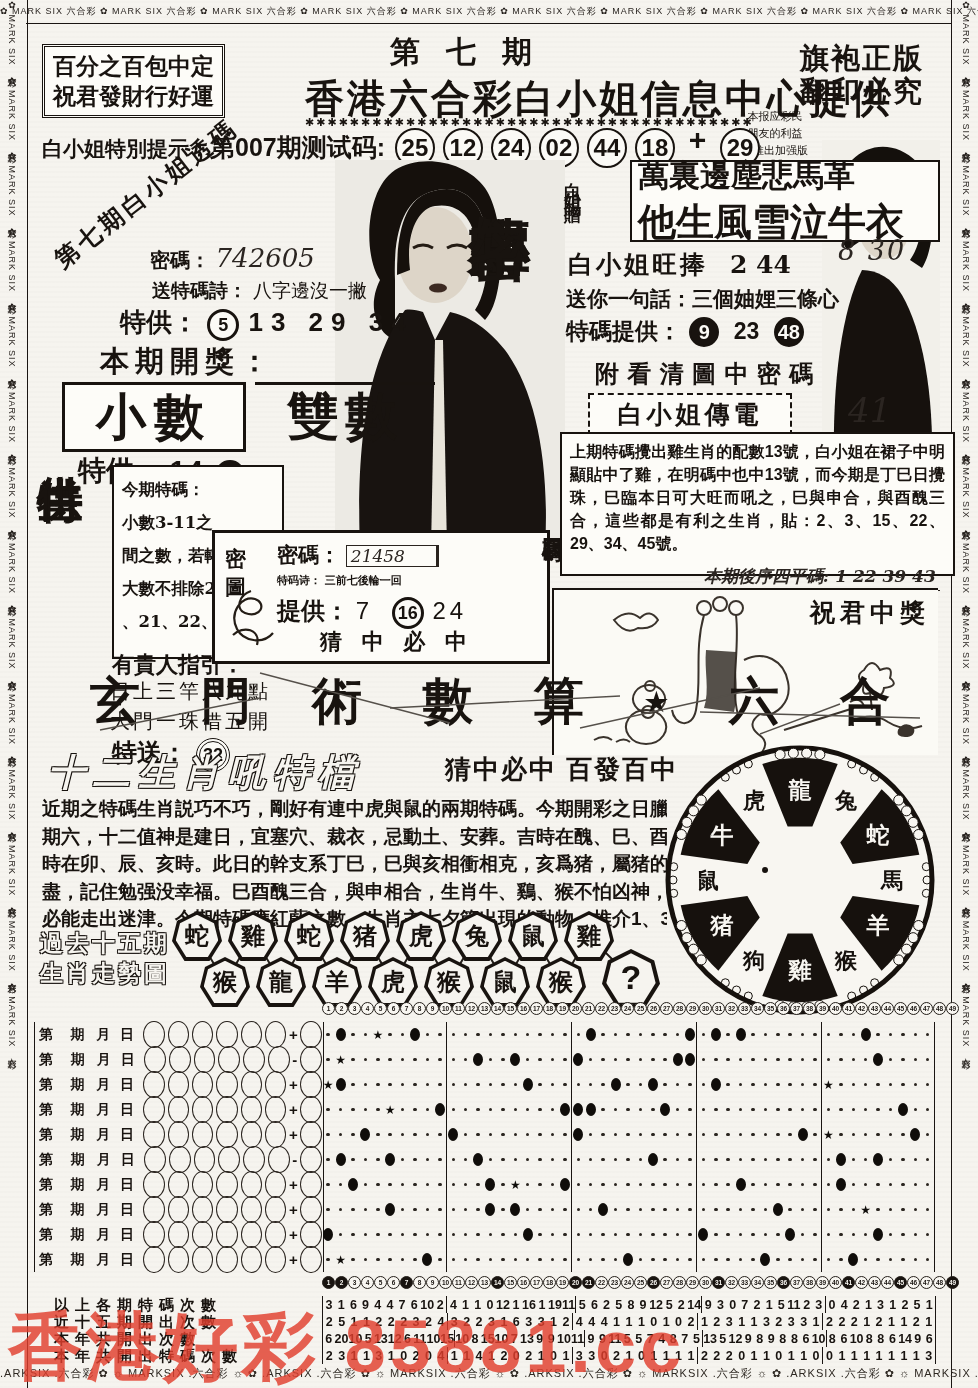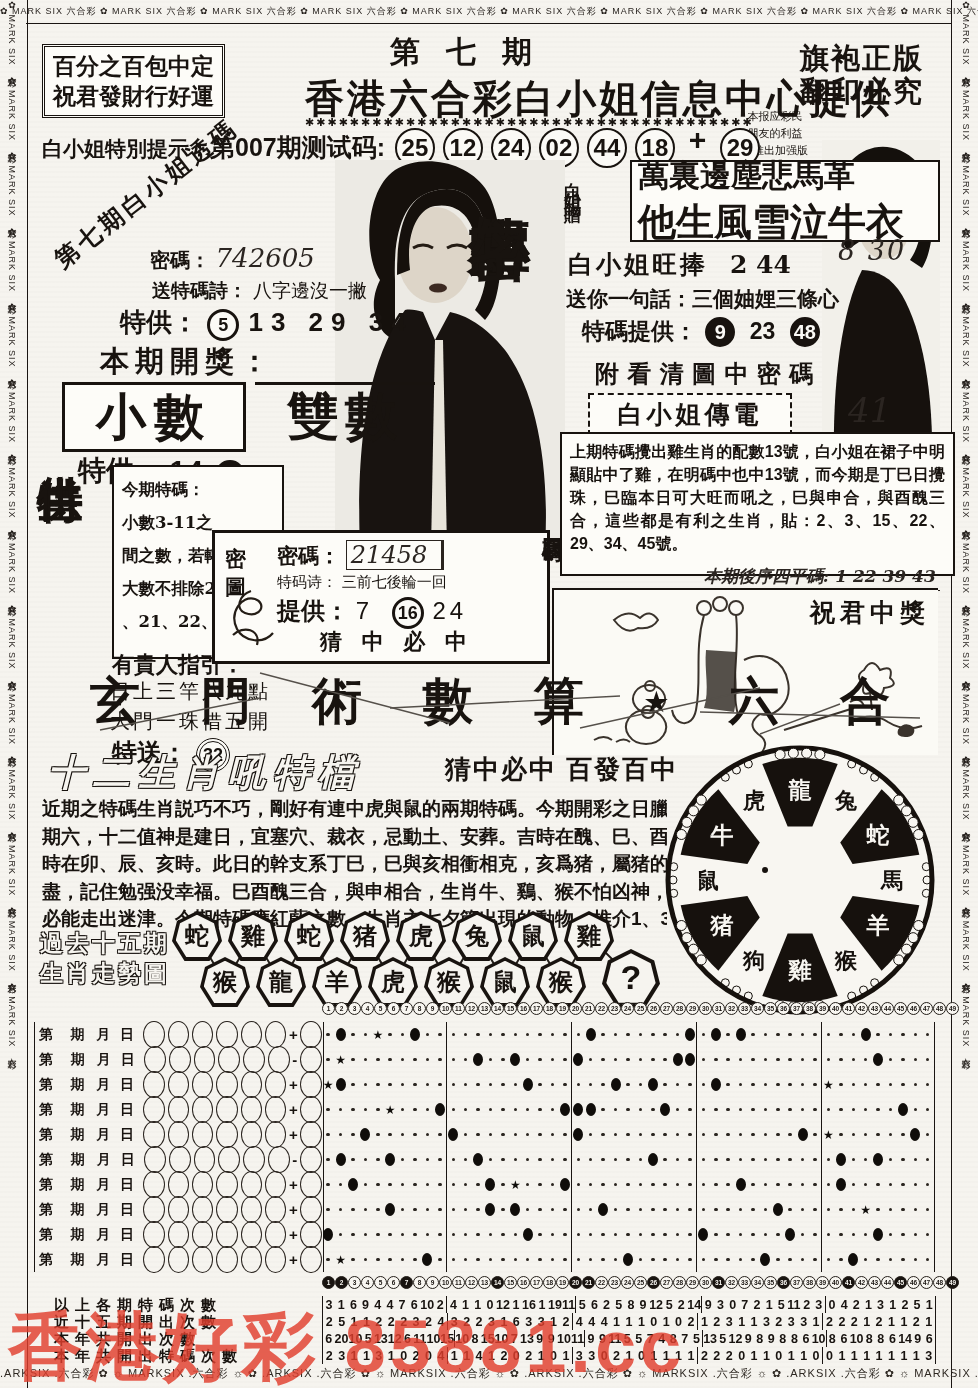--- a/index.html
+++ b/index.html
@@ -151,23 +151,23 @@
     <span class="cnum sm" style="border-style:double;border-width:4px;">32</span>
   </div>
 
   <div class="abs box" style="left:212px;top:530px;width:332px;height:128px;border-width:3px;">
     <div class="abs serif" style="left:10px;top:12px;font-size:21px;font-weight:bold;letter-spacing:10px;width:30px;">密圖</div>
     <svg class="abs" style="left:6px;top:52px;" width="60" height="66" viewBox="0 0 60 66">
       <path d="M30 6 C18 10 14 24 24 28 C40 34 46 18 34 14 C20 10 8 28 16 44 C22 56 42 60 52 48 M12 50 C22 40 40 44 36 60" stroke="#241d16" stroke-width="2.2" fill="none"></path>
     </svg>
     <div class="abs" style="left:62px;top:8px;font-size:21px;white-space:nowrap;">
       <span style="font-weight:900;">密碼：</span>
-      <span class="hand" style="font-size:24px;border:1.5px solid #2a241f;border-right-width:3px;padding:0 14px 0 4px;">21458</span>
+      <span class="hand" style="font-size:17px;border:1.5px solid #2a241f;border-right-width:3px;padding:0 31px 0 4px;">21458</span>
     </div>
-    <div class="abs serif" style="left:62px;top:40px;font-size:15px;font-weight:normal;white-space:nowrap;">
+    <div class="abs serif" style="left:62px;top:40px;font-size:11px;font-weight:bold;white-space:nowrap;">
       <span>特码诗：</span>
       <span>三前七後輪一回</span>
     </div>
     <div class="abs" style="left:62px;top:62px;font-size:24px;white-space:nowrap;">
       <span class="serif" style="font-weight:900;">提供：</span>
       <span style="letter-spacing:14px;">7</span>
       <span class="cnum sm" style="border-width:3px;font-weight:900;">16</span>
       <span style="letter-spacing:4px;">24</span>
     </div>
     <div class="abs serif" style="left:105px;top:94px;font-size:22px;font-weight:bold;letter-spacing:6px;">猜 中 必 中</div>
@@ -180,21 +180,21 @@
   <div class="abs box" style="left:630px;top:160px;width:300px;height:78px;border-width:2.5px;display:flex;flex-direction:column;justify-content:center;padding-left:6px;">
     <div style="font-size:31px;font-weight:900;white-space:nowrap;">萬裏邊塵悲馬革</div>
     <div style="font-size:38px;font-weight:900;white-space:nowrap;">他生風雪泣牛衣</div>
   </div>
   <div class="abs serif" style="left:568px;top:248px;font-size:25px;white-space:nowrap;">
     <span style="font-weight:bold;letter-spacing:3px;">白小姐旺捧</span>
     <span style="font-weight:bold;margin-left:14px;">2   44</span>
   </div>
   <div class="abs serif" style="left:566px;top:285px;font-size:21px;font-weight:bold;white-space:nowrap;">送你一句話：三個妯娌三條心</div>
   <div class="abs" style="left:566px;top:316px;font-size:23px;white-space:nowrap;">
-    <span class="serif" style="font-weight:bold;margin-left:16px;">特碼提供：</span>
+    <span class="serif" style="font-weight:bold;">特碼提供：</span>
     <span class="cnum sm dark" style="font-size:20px;font-weight:900;">9</span>
     <span style="font-weight:bold;margin:0 6px;">23</span>
     <span class="cnum sm dark" style="font-size:20px;font-weight:900;">48</span>
   </div>
   <div class="abs hand" style="left:838px;top:235px;font-size:27px;letter-spacing:2px;">8   30</div>
   <div class="abs serif" style="left:595px;top:358px;font-size:24px;font-weight:bold;">附 看 清 圖 中 密 碼</div>
   <div class="abs" style="left:588px;top:393px;width:200px;border:2px dashed #18130f;padding:3px 0;text-align:center;font-size:25px;font-weight:bold;letter-spacing:4px;background:#fdfcf8;">白小姐傳電</div>
   <div class="abs box" style="left:560px;top:432px;width:375px;height:128px;padding:6px 8px;font-size:16px;line-height:23px;font-weight:bold;text-align:justify;">上期特碼攪出雞生肖的配數13號，白小姐在裙子中明顯貼中了雞，在明碼中也中13號，而今期是丁巳日攪珠，巳臨本日可大旺而吼之，巳與申合，與酉醜三合，這些都是有利之生肖，貼：2、3、15、22、29、34、45號。</div>
   <div class="abs hand" style="left:848px;top:390px;font-size:34px;">41</div>
   <div class="abs hand" style="left:700px;top:565px;font-size:17px;font-weight:bold;border-bottom:1.5px solid #2a241f;padding:0 4px 2px;">本期後序四平碼: 1  22  39  43</div>

